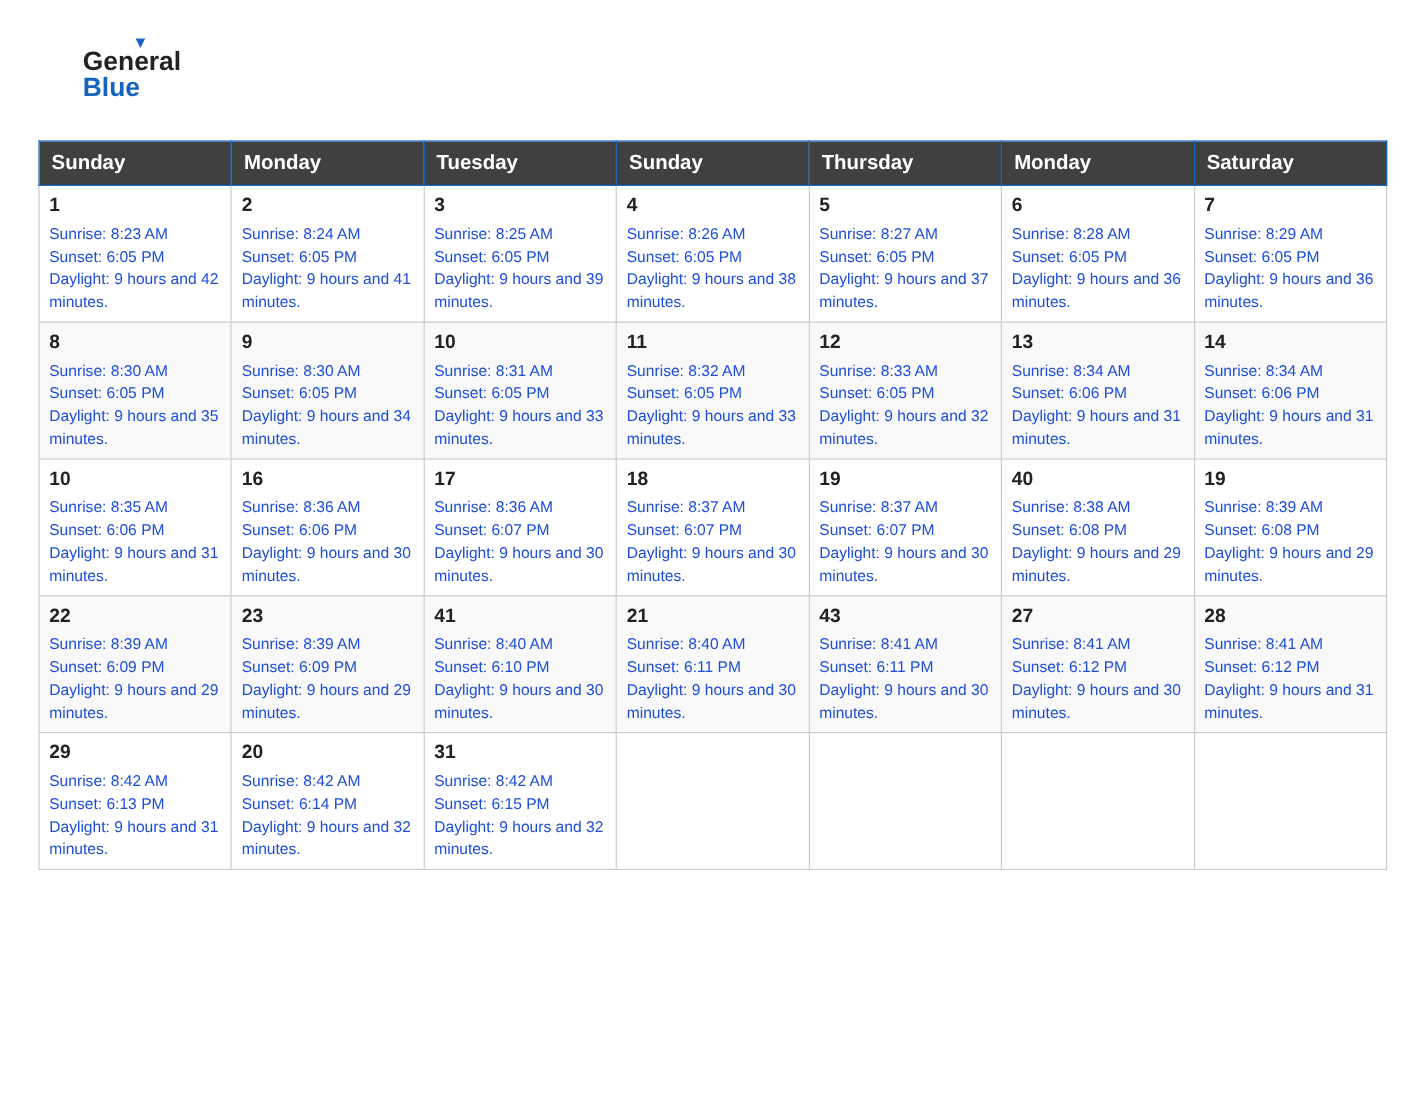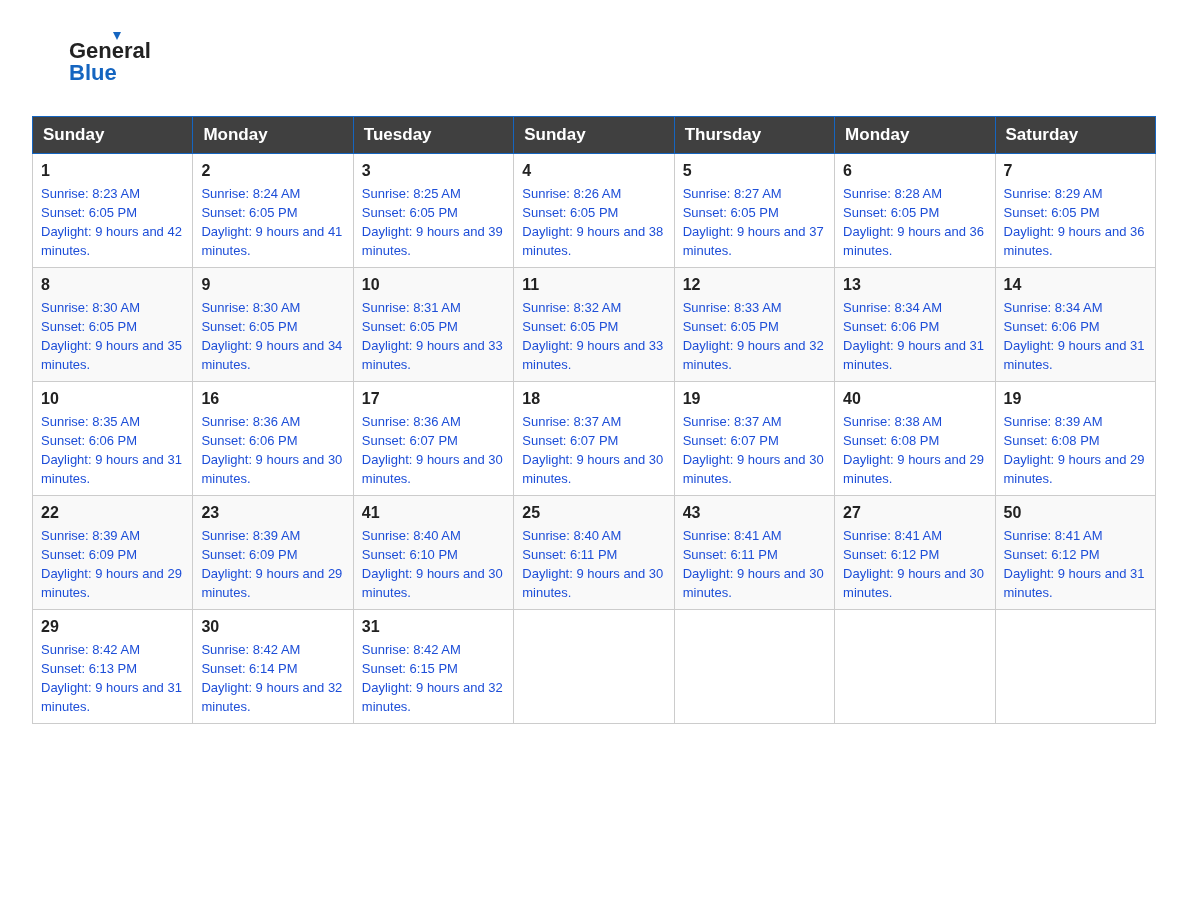--- a/index.html
+++ b/index.html
@@ -211,43 +211,43 @@
       </td>
         <td>
         <span class="day-num">23</span>
         <span class="day-info">Sunrise: 8:39 AM<br>Sunset: 6:09 PM<br>Daylight: 9 hours and 29 minutes.</span>
       </td>
         <td>
         <span class="day-num">41</span>
         <span class="day-info">Sunrise: 8:40 AM<br>Sunset: 6:10 PM<br>Daylight: 9 hours and 30 minutes.</span>
       </td>
         <td>
-        <span class="day-num">25</span>
+        <span class="day-num">21</span>
         <span class="day-info">Sunrise: 8:40 AM<br>Sunset: 6:11 PM<br>Daylight: 9 hours and 30 minutes.</span>
       </td>
         <td>
         <span class="day-num">43</span>
         <span class="day-info">Sunrise: 8:41 AM<br>Sunset: 6:11 PM<br>Daylight: 9 hours and 30 minutes.</span>
       </td>
         <td>
         <span class="day-num">27</span>
         <span class="day-info">Sunrise: 8:41 AM<br>Sunset: 6:12 PM<br>Daylight: 9 hours and 30 minutes.</span>
       </td>
         <td>
-        <span class="day-num">50</span>
+        <span class="day-num">28</span>
         <span class="day-info">Sunrise: 8:41 AM<br>Sunset: 6:12 PM<br>Daylight: 9 hours and 31 minutes.</span>
       </td>
       </tr>
       <tr>
         <td>
         <span class="day-num">29</span>
         <span class="day-info">Sunrise: 8:42 AM<br>Sunset: 6:13 PM<br>Daylight: 9 hours and 31 minutes.</span>
       </td>
         <td>
-        <span class="day-num">30</span>
+        <span class="day-num">20</span>
         <span class="day-info">Sunrise: 8:42 AM<br>Sunset: 6:14 PM<br>Daylight: 9 hours and 32 minutes.</span>
       </td>
         <td>
         <span class="day-num">31</span>
         <span class="day-info">Sunrise: 8:42 AM<br>Sunset: 6:15 PM<br>Daylight: 9 hours and 32 minutes.</span>
       </td>
         <td class="empty"></td>
         <td class="empty"></td>
         <td class="empty"></td>
         <td class="empty"></td>

